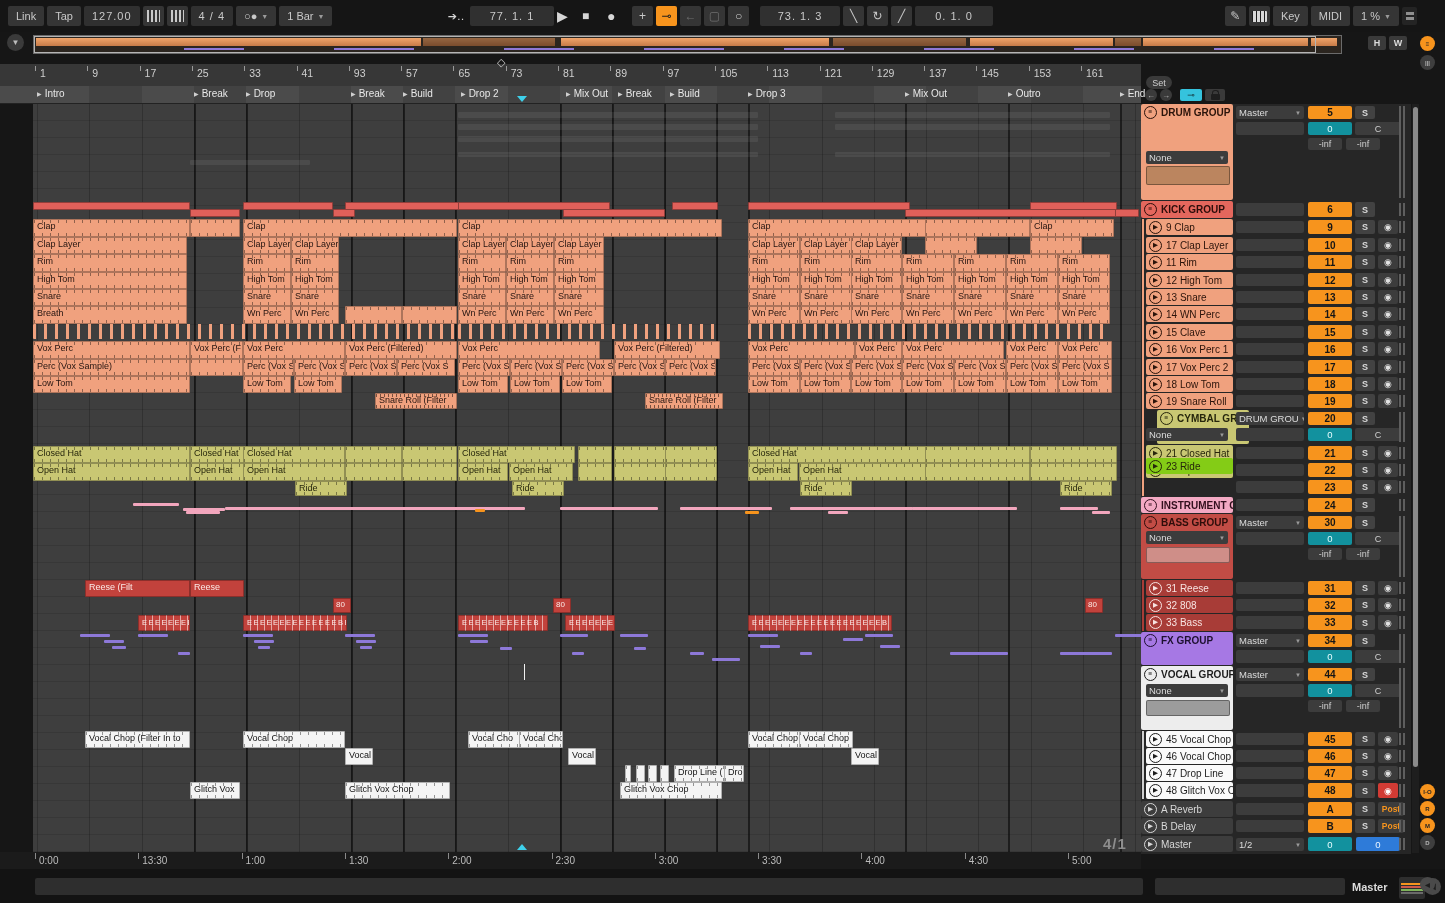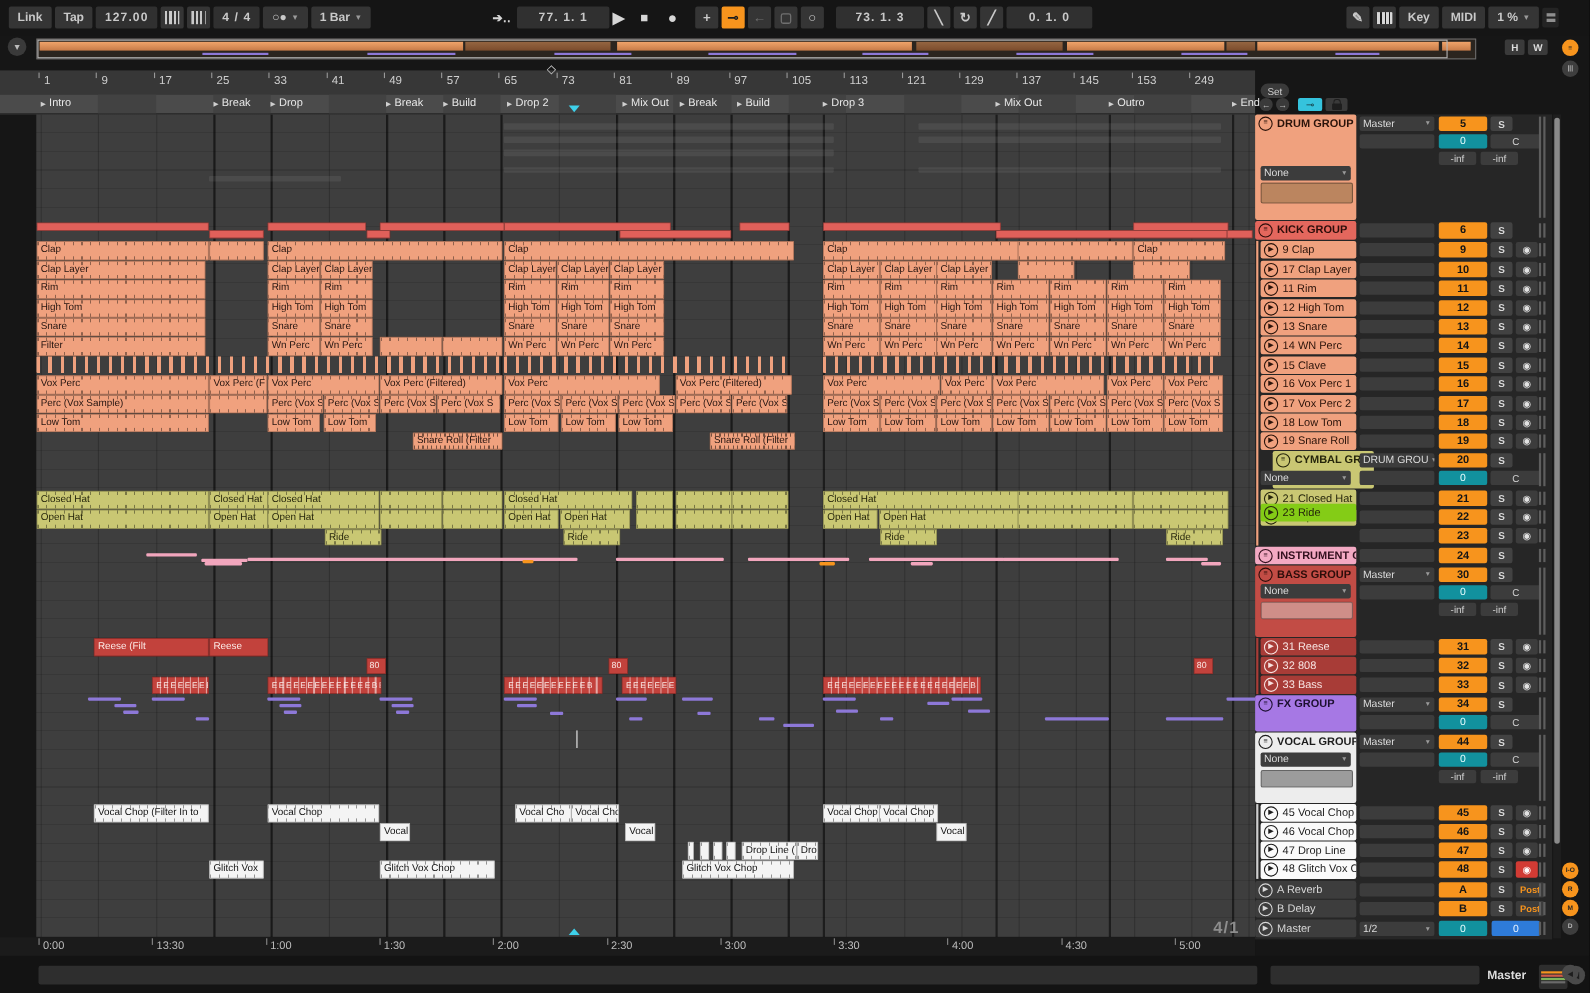--- a/index.html
+++ b/index.html
@@ -1,20 +1,20 @@
 <!DOCTYPE html>
 <html><head>
 <meta charset="utf-8">
 <style>
   html,body{margin:0;padding:0;background:#0d0d0d;}
   #app{position:relative;width:1445px;height:903px;background:#161616;overflow:hidden;
        font-family:"Liberation Sans",sans-serif;-webkit-font-smoothing:antialiased;}
   .abs{position:absolute;box-sizing:border-box;}
   
-  #toolbar{position:absolute;left:0;top:0;width:1445px;height:32px;background:#151515;font-weight:bold;}
+  #toolbar{position:absolute;left:0;top:0;width:1445px;height:32px;background:#151515;}
   .tgrp{position:absolute;top:6px;display:flex;gap:3px;align-items:center;}
   .tbtn,.tfield,.ticon{background:#353535;color:#c9c9c9;font-size:11px;height:20px;display:flex;
      align-items:center;justify-content:center;border-radius:2px;padding:0 8px;box-sizing:border-box;white-space:nowrap;}
   .tfield{background:#303030;letter-spacing:1px;}
   .ticon{padding:0;width:21px;font-size:12px;}
   .glyph{background:none;width:22px;padding:0;font-size:14px;color:#d6d6d6;}
   .orangeon{background:#f7941d;color:#1d1d1d;}
   .dim{color:#6f6f6f;}
   .carat{font-size:7px;margin-left:4px;color:#9a9a9a;}
   .pianoicon{width:15px;height:11px;background:#d8d8d8;
@@ -200,21 +200,21 @@
       <div class="barnum" style="left: 92.3px;"><span>9</span></div>
       <div class="bartick" style="left: 139.6px;"></div>
       <div class="barnum" style="left: 144.6px;"><span>17</span></div>
       <div class="bartick" style="left: 191.9px;"></div>
       <div class="barnum" style="left: 196.9px;"><span>25</span></div>
       <div class="bartick" style="left: 244.2px;"></div>
       <div class="barnum" style="left: 249.2px;"><span>33</span></div>
       <div class="bartick" style="left: 296.5px;"></div>
       <div class="barnum" style="left: 301.5px;"><span>41</span></div>
       <div class="bartick" style="left: 348.8px;"></div>
-      <div class="barnum" style="left: 353.8px;"><span>49</span></div>
+      <div class="barnum" style="left: 353.8px;"><span>93</span></div>
       <div class="bartick" style="left: 401.1px;"></div>
       <div class="barnum" style="left: 406.1px;"><span>57</span></div>
       <div class="bartick" style="left: 453.4px;"></div>
       <div class="barnum" style="left: 458.4px;"><span>65</span></div>
       <div class="bartick" style="left: 505.7px;"></div>
       <div class="barnum" style="left: 510.7px;"><span>73</span></div>
       <div class="bartick" style="left: 558px;"></div>
       <div class="barnum" style="left: 563px;"><span>81</span></div>
       <div class="bartick" style="left: 610.3px;"></div>
       <div class="barnum" style="left: 615.3px;"><span>89</span></div>
@@ -228,21 +228,21 @@
       <div class="barnum" style="left: 824.5px;"><span>121</span></div>
       <div class="bartick" style="left: 871.8px;"></div>
       <div class="barnum" style="left: 876.8px;"><span>129</span></div>
       <div class="bartick" style="left: 924.1px;"></div>
       <div class="barnum" style="left: 929.1px;"><span>137</span></div>
       <div class="bartick" style="left: 976.4px;"></div>
       <div class="barnum" style="left: 981.4px;"><span>145</span></div>
       <div class="bartick" style="left: 1028.7px;"></div>
       <div class="barnum" style="left: 1033.7px;"><span>153</span></div>
       <div class="bartick" style="left: 1081px;"></div>
-      <div class="barnum" style="left: 1086px;"><span>249</span></div>
+      <div class="barnum" style="left: 1086px;"><span>161</span></div>
     </div>
   <span class="abs" style="left:497px;top:56px;color:#cfcfcf;font-size:11px">◇</span>
   <div id="locrow">
       <div class="loccell" style="left: 89.3px; width: 52.3px;"></div>
       <div class="loccell" style="left: 193.9px; width: 52.3px;"></div>
       <div class="loccell" style="left: 298.5px; width: 52.3px;"></div>
       <div class="loccell" style="left: 403.1px; width: 52.3px;"></div>
       <div class="loccell" style="left: 507.7px; width: 52.3px;"></div>
       <div class="loccell" style="left: 612.3px; width: 52.3px;"></div>
       <div class="loccell" style="left: 716.9px; width: 52.3px;"></div>
@@ -517,21 +517,21 @@
       <div class="clip  tk" style="left: 921px; top: 185px; width: 50px; height: 15px;">
         <span>Snare</span>
       </div>
       <div class="clip  tk" style="left: 973px; top: 185px; width: 50px; height: 15px;">
         <span>Snare</span>
       </div>
       <div class="clip  tk" style="left: 1025px; top: 185px; width: 50px; height: 15px;">
         <span>Snare</span>
       </div>
       <div class="clip  tk" style="left: 0px; top: 202px; width: 152px; height: 16px;">
-        <span>Filter</span>
+        <span>Breath</span>
       </div>
       <div class="clip  tk" style="left: 210px; top: 202px; width: 46px; height: 16px;">
         <span>Wn Perc</span>
       </div>
       <div class="clip  tk" style="left: 258px; top: 202px; width: 46px; height: 16px;">
         <span>Wn Perc</span>
       </div>
       <div class="clip  tk" style="left: 312px; top: 202px; width: 55px; height: 16px;"></div>
       <div class="clip  tk" style="left: 369px; top: 202px; width: 53px; height: 16px;"></div>
       <div class="clip  tk" style="left: 425px; top: 202px; width: 46px; height: 16px;">

